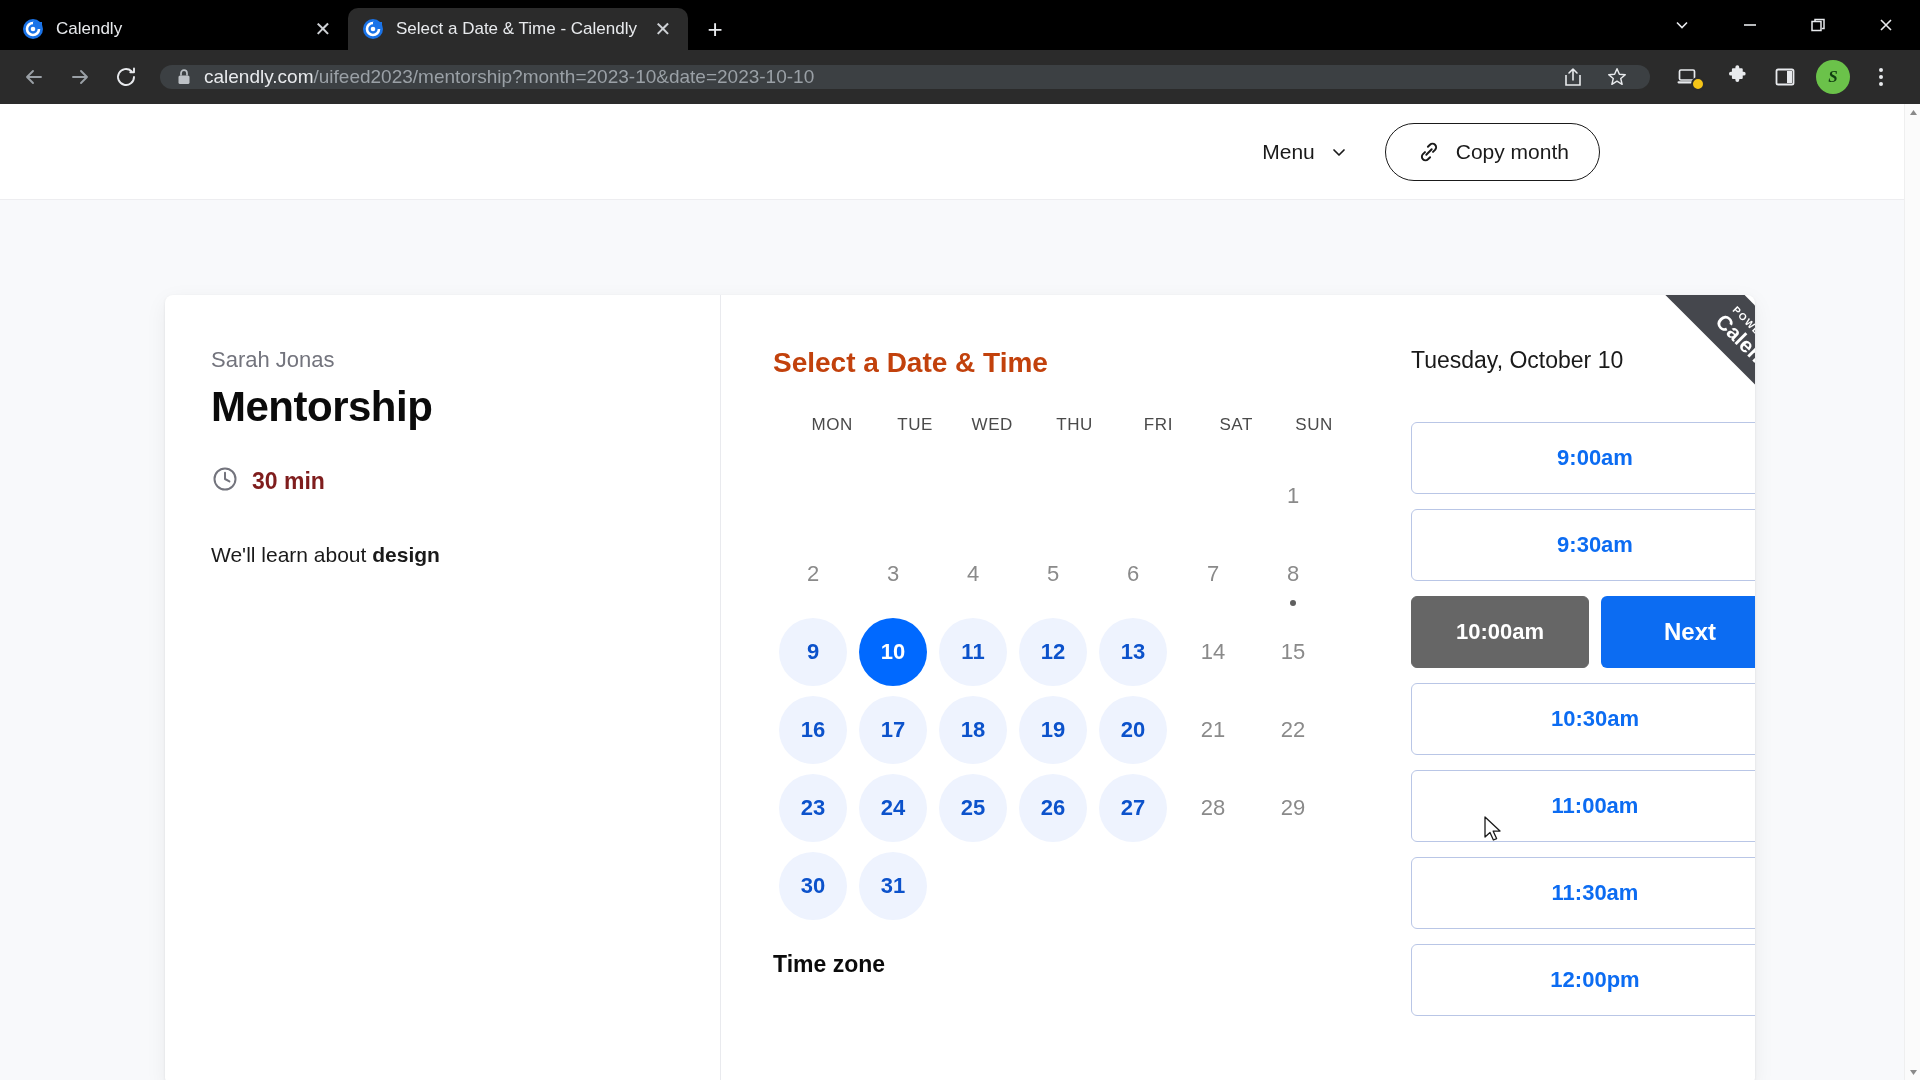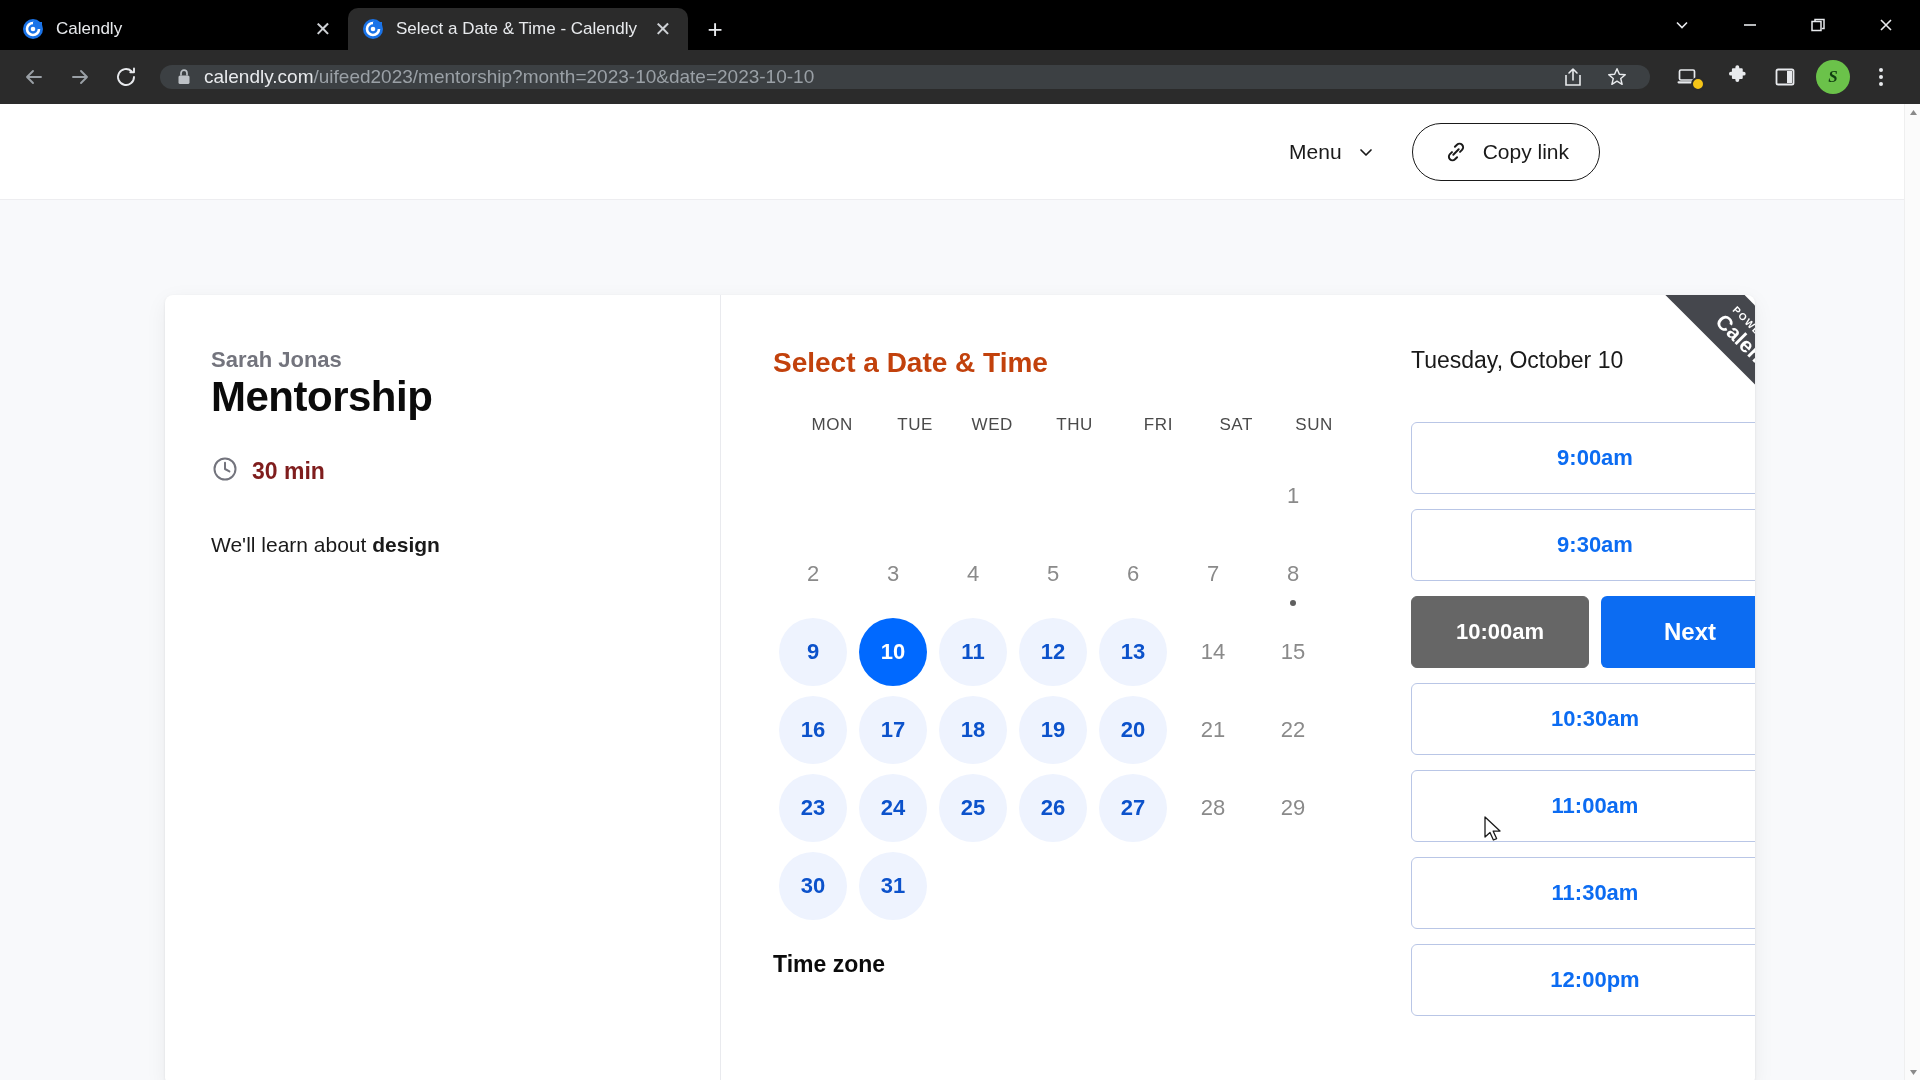--- a/index.html
+++ b/index.html
@@ -127,21 +127,21 @@
     color: #fff;
   }
   .ribbon-small { font-size: 10px; letter-spacing: 1.3px; font-weight: 700; line-height: 1.1; }
   .ribbon-big { font-size: 21px; font-weight: 700; line-height: 1.1; letter-spacing: .2px; }
 
   
   .left-pane {
     width: 556px; flex: 0 0 556px; padding: 52px 46px 40px 46px;
     border-right: 1px solid #e9eaee;
   }
-  .host-name { font-size: 22px; color: #73747d; font-weight: 700; }
+  .host-name { font-size: 22px; color: #73747d; font-weight: 400; margin-bottom: 10px; }
   .event-title { font-size: 42px; font-weight: 700; color: #0b0b0b; letter-spacing: -.5px; margin-bottom: 34px; }
   .duration-row { display: flex; align-items: center; gap: 13px; margin-bottom: 42px; }
   .duration-text { font-size: 23px; color: #7f1d1d; font-weight: 600; }
   .desc { font-size: 21px; color: #1a1a1a; line-height: 1.5; }
   .desc b { font-weight: 700; }
 
   
   .mid-pane { flex: 1 1 auto; padding: 52px 52px 0 52px; }
   .mid-title { font-size: 28px; font-weight: 700; color: #c2410c; margin-bottom: 36px; }
   .cal-nav { display: flex; align-items: center; justify-content: center; gap: 28px; margin-bottom: 40px; }
@@ -346,21 +346,21 @@
         <svg width="20" height="20" viewBox="0 0 20 20">
             <path d="M5 8 L10 13 L15 8" fill="none" stroke="#1a1a1a" stroke-width="1.7" stroke-linecap="round" stroke-linejoin="round"></path>
           </svg>
       </div>
       <div class="copy-link-btn">
         <svg width="26" height="26" viewBox="0 0 24 24">
           <path d="M9.5 14.5 L14.5 9.5" stroke="#1a1a1a" stroke-width="1.8" stroke-linecap="round" fill="none"></path>
           <path d="M11 7.2 L12.9 5.3 a3.3 3.3 0 0 1 4.7 4.7 L15.7 11.9" fill="none" stroke="#1a1a1a" stroke-width="1.8" stroke-linecap="round"></path>
           <path d="M13 16.8 L11.1 18.7 a3.3 3.3 0 0 1 -4.7 -4.7 L8.3 12.1" fill="none" stroke="#1a1a1a" stroke-width="1.8" stroke-linecap="round"></path>
         </svg>
-        <span>Copy link</span>
+        <span>Copy month</span>
       </div>
     </div>
 
     <div class="page-body">
       <div class="card">
 
         <div class="ribbon">
           <div class="ribbon-inner">
             <span class="ribbon-small">POWERED BY</span>
             <span class="ribbon-big">Calendly</span>

